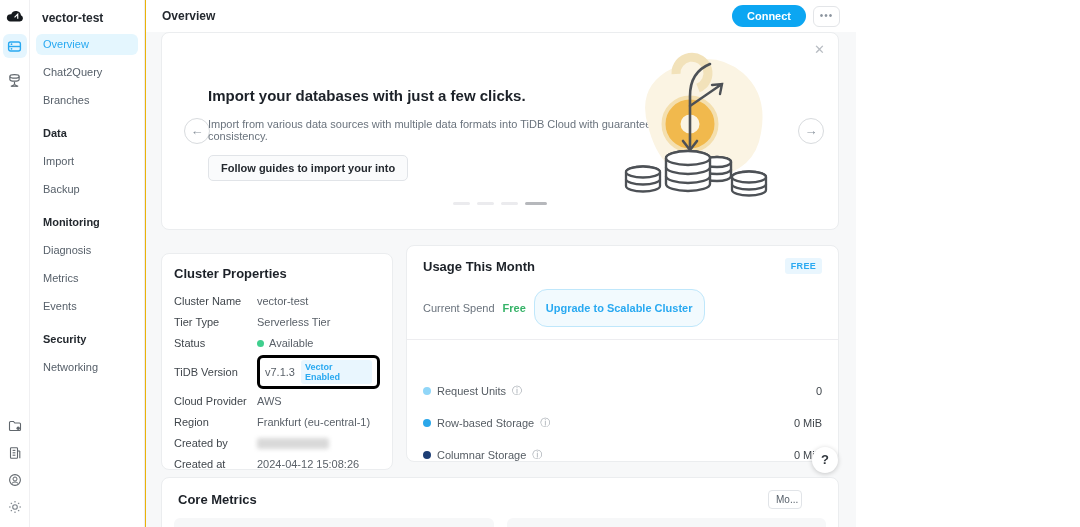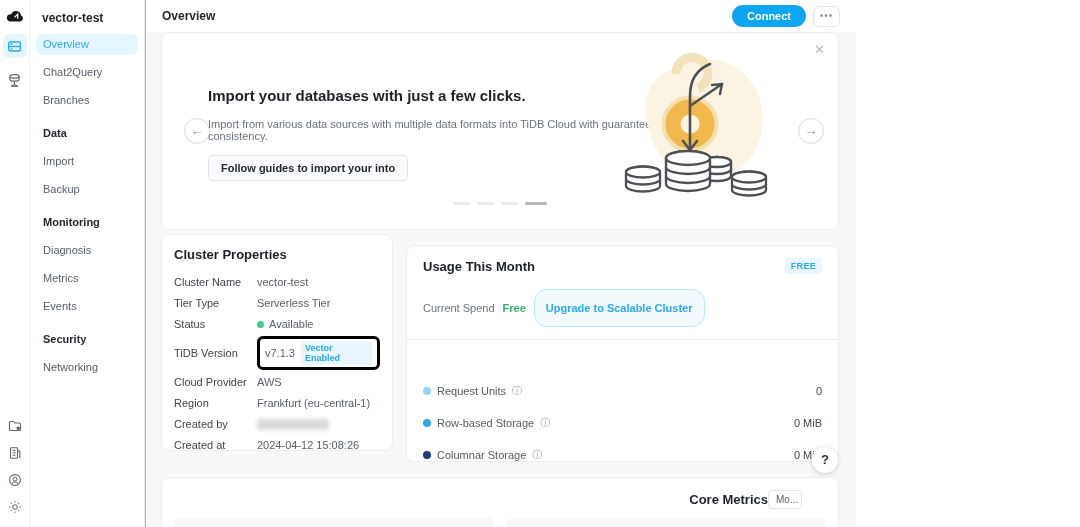--- a/index.html
+++ b/index.html
@@ -56,21 +56,21 @@
   .banner-cta { margin-top:13px; display:inline-block; background:#fafbfc; border:1px solid #e1e4e8;
     border-radius:5px; padding:6px 12px; font-size:11px; font-weight:bold; color:#24292f;
     cursor:pointer; font-family:inherit; }
   .car-dots { position:absolute; bottom:24px; left:50%; transform:translateX(-50%);
     display:flex; gap:7px; }
   .car-dot { width:17px; height:3px; border-radius:2px; background:#ebebee; cursor:pointer; }
   .car-dot.active { width:22px; background:#b6b8bc; }
   .banner-art { position:absolute; right:62px; top:13px; }
 
   
-  .cluster-card { left:15px; top:202px; width:232px; height:217px; padding:12px 12px; }
+  .cluster-card { left:15px; top:221px; width:232px; height:217px; padding:12px 12px; }
   .card-title { font-size:13px; font-weight:bold; color:#1c2128; }
   .cp-rows { margin-top:14px; }
   .cp-row { display:flex; align-items:center; min-height:11px; margin-bottom:9px; font-size:11px; }
   .cp-label { width:83px; flex:none; color:#40464c; }
   .cp-value { color:#5a6169; }
   .status-dot { display:inline-block; width:7px; height:7px; border-radius:50%; background:#3fcf8e;
     margin-right:5px; vertical-align:0; }
   .ver-box { display:inline-flex; align-items:center; gap:6px; border:3px solid #000000;
     border-radius:6px; padding:2px 5px; margin:-3px 0; }
   .ver-badge { font-size:9px; font-weight:bold; color:#29a9f1; background:#e9f6fe;
@@ -91,21 +91,21 @@
   .usage-metrics { margin-top:44px; }
   .um-row { display:flex; align-items:center; justify-content:space-between; margin-bottom:18px; }
   .um-left { display:flex; align-items:center; gap:6px; }
   .um-dot { width:8px; height:8px; border-radius:50%; }
   .um-label { font-size:11px; color:#555c63; }
   .info-i { font-size:10px; color:#9aa1a8; cursor:pointer; }
   .um-value { font-size:11px; color:#40464c; }
 
   
   .core-card { left:15px; right:17px; top:445px; height:140px; padding:12px 12px; }
-  .core-head { display:flex; align-items:center; justify-content:flex-end; padding:0 4px; }
+  .core-head { display:flex; align-items:center; justify-content:space-between; padding:0 4px; }
   .range-btn { font-size:10px; color:#57606a; background:#fff; border:1px solid #e1e4e8;
     border-radius:4px; padding:3px 7px; margin-right:20px; cursor:pointer; font-family:inherit;
     max-width:34px; overflow:hidden; white-space:nowrap; }
   .core-panels { display:flex; gap:13px; margin-top:9px; }
   .core-panel { flex:1; height:90px; background:#f6f7f8; border-radius:6px 6px 0 0;
     text-align:center; padding-top:6px; }
 
   .help-fab { position:absolute; right:18px; top:447px; width:26px; height:26px; border-radius:50%;
     background:#fff; box-shadow:0 1px 5px rgba(0,0,0,.2); text-align:center; line-height:26px;
     font-size:13px; font-weight:bold; color:#30363d; cursor:pointer; z-index:9; }

